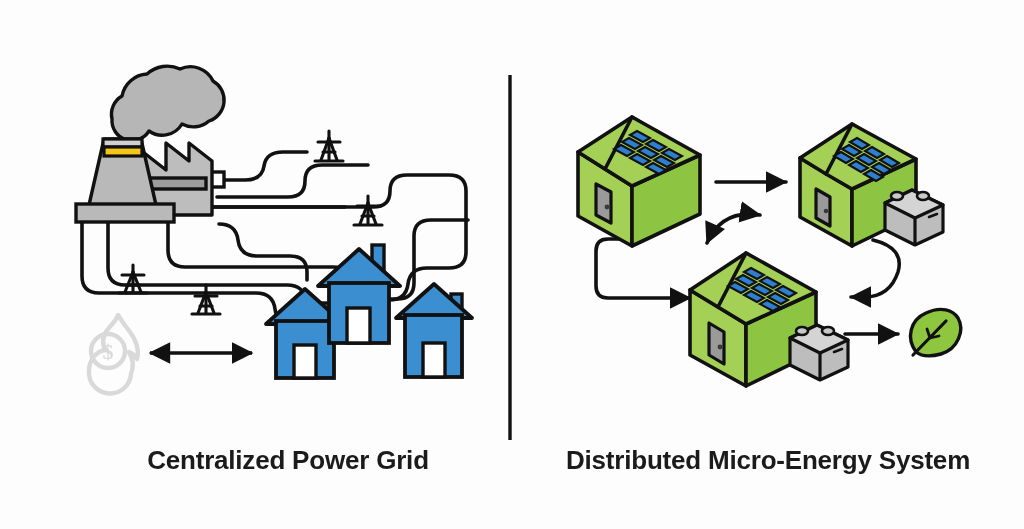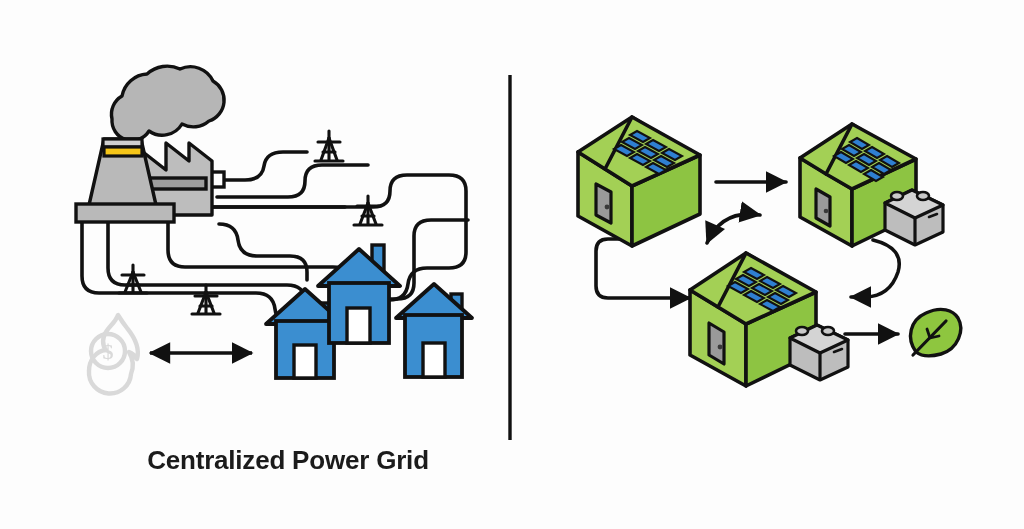--- a/index.html
+++ b/index.html
@@ -293,14 +293,15 @@
                  C 930 357 921 356 916 352 Z" fill="#8ec63f" stroke="#111111" stroke-width="3.4" stroke-linejoin="round"></path>
         <path d="M913 355 L946 321" stroke="#111111" stroke-width="3.2" stroke-linecap="round" fill="none"></path>
         <path d="M930 338 L927 329 M930 338 L939 336" stroke="#111111" stroke-width="2.8" stroke-linecap="round" fill="none"></path>
       </g>
 
     </g>
   </svg>
 
   <div class="caption" id="caption-left">Centralized Power Grid</div>
 
+  <div class="caption" id="caption-right">Distributed Micro-Energy System</div>
 
 </div>
 
 </body></html>

